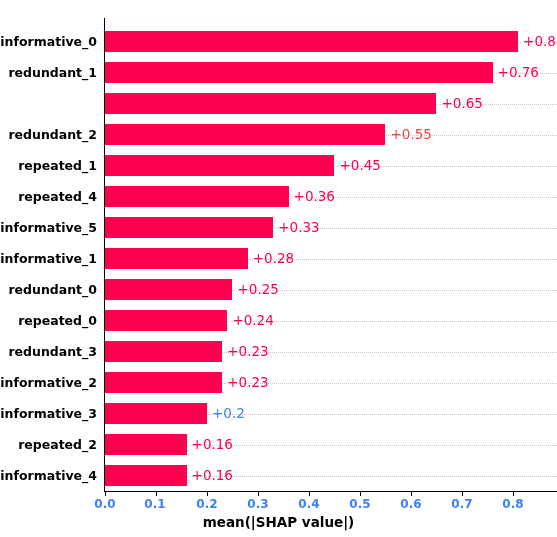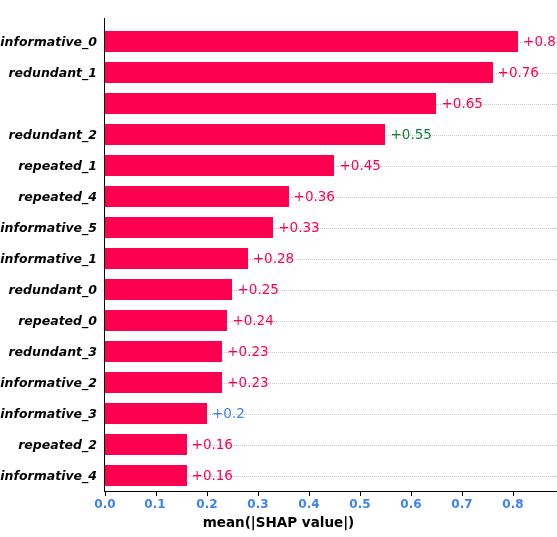--- a/index.html
+++ b/index.html
@@ -79,21 +79,20 @@
     position: absolute;
     right: 0;
     width: 97px;
     text-align: right;
     color: #000000;
     font-size: 12.5px;
     font-weight: bold;
     font-family: "DejaVu Sans", sans-serif;
     line-height: 21px;
     white-space: nowrap;
-    font-style: italic;
   }
   .y-labels {
     position: absolute;
     left: 0;
     top: 18px;
     width: 97px;
     height: 474px;
   }
 
   
@@ -138,21 +137,21 @@
       <div class="bar" style="top: 13px; width: 413.088px; background: rgb(255, 0, 81);"></div>
       <div class="value-label" style="top: 13px; left: 418.088px; color: rgb(255, 0, 81);">+0.81</div>
       <div class="gridline" style="top: 54.5px;"></div>
       <div class="bar" style="top: 44px; width: 387.589px; background: rgb(255, 0, 81);"></div>
       <div class="value-label" style="top: 44px; left: 392.589px; color: rgb(255, 0, 81);">+0.76</div>
       <div class="gridline" style="top: 85.5px;"></div>
       <div class="bar" style="top: 75px; width: 331.49px; background: rgb(255, 0, 81);"></div>
       <div class="value-label" style="top: 75px; left: 336.49px; color: rgb(255, 0, 81);">+0.65</div>
       <div class="gridline" style="top: 116.5px;"></div>
       <div class="bar" style="top: 106px; width: 280.492px; background: rgb(255, 0, 81);"></div>
-      <div class="value-label" style="top: 106px; left: 285.492px; color: #15803d;">+0.55</div>
+      <div class="value-label" style="top: 106px; left: 285.492px; color: #ef4444;">+0.55</div>
       <div class="gridline" style="top: 147.5px;"></div>
       <div class="bar" style="top: 137px; width: 229.493px; background: rgb(255, 0, 81);"></div>
       <div class="value-label" style="top: 137px; left: 234.493px; color: rgb(255, 0, 81);">+0.45</div>
       <div class="gridline" style="top: 178.5px;"></div>
       <div class="bar" style="top: 168px; width: 183.595px; background: rgb(255, 0, 81);"></div>
       <div class="value-label" style="top: 168px; left: 188.595px; color: rgb(255, 0, 81);">+0.36</div>
       <div class="gridline" style="top: 209.5px;"></div>
       <div class="bar" style="top: 199px; width: 168.295px; background: rgb(255, 0, 81);"></div>
       <div class="value-label" style="top: 199px; left: 173.295px; color: rgb(255, 0, 81);">+0.33</div>
       <div class="gridline" style="top: 240.5px;"></div>

